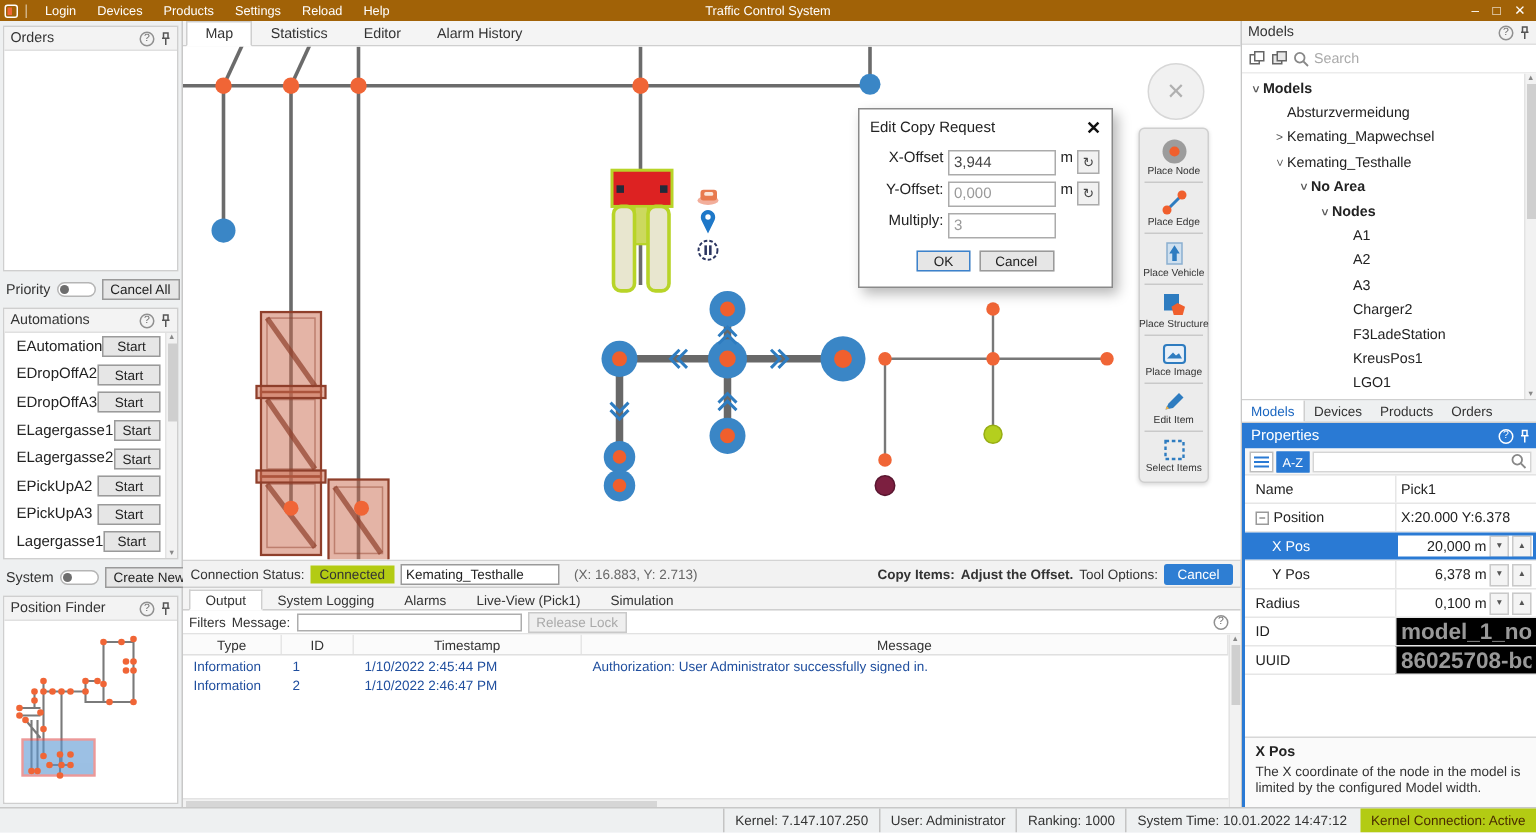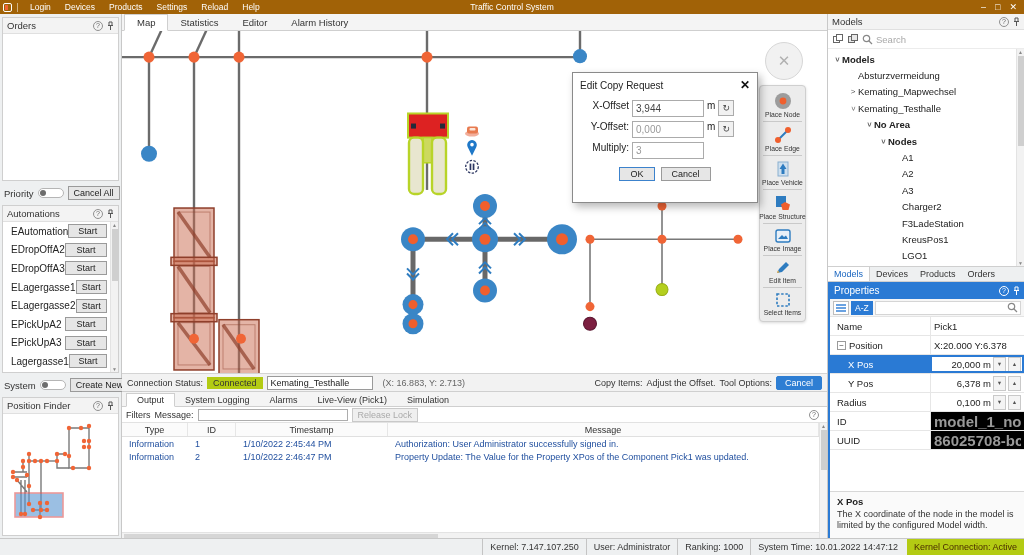--- a/index.html
+++ b/index.html
@@ -59,22 +59,22 @@
               background:#f1f1f1; border:1px solid #d7d7d7; color:#b0b0b0; font-size:15px;
               display:flex; align-items:center; justify-content:center; }
 
   .tools { position:absolute; right:21px; top:54px; width:47px; background:#ececec; border:1px solid #cfcfcf;
            border-radius:4px; padding:2px 0; box-shadow:0 1px 3px rgba(0,0,0,.15); }
   .tool { display:flex; flex-direction:column; align-items:center; gap:1px; padding:4px 0 3px 0; }
   .tool + .tool { border-top:1px solid #c9c9c9; margin:0 3px; }
   .tool .tlabel { font-size:6.8px; color:#333; white-space:nowrap; }
 
   
-  .dialog { position:absolute; left:450px; top:41px; width:186px; background:#fff; border:1px solid #8a8a8a;
-            box-shadow:3px 4px 8px rgba(0,0,0,.28); z-index:10; padding-bottom:21px; }
+  .dialog { position:absolute; left:450px; top:41px; width:170px; background:#fff; border:1px solid #8a8a8a;
+            box-shadow:3px 4px 8px rgba(0,0,0,.28); z-index:10; padding-bottom:10px; }
   .dlg-title { display:flex; align-items:center; padding:5px 7px 4px 7px; font-size:10px; color:#222; }
   .dlg-close { margin-left:auto; font-weight:bold; font-size:12px; color:#111; }
   .dlg-row { display:flex; align-items:flex-start; margin:4px 8px; gap:3px; }
   .dlg-label { width:48px; text-align:right; font-size:10px; color:#222; flex:none; }
   .dlg-row input { width:72px; height:17px; border:1px solid #ababab; font-size:10px; padding:0 3px;
                    color:#444; font-family:"Liberation Sans",sans-serif; }
   .dlg-unit { font-size:10px; color:#222; }
   .iconbtn { width:16px; height:16px; border:1px solid #ababab; background:#f1f1f1; font-size:9px; color:#444;
              display:flex; align-items:center; justify-content:center; }
   .dlg-btns { display:flex; justify-content:center; gap:6px; margin-top:8px; }
@@ -82,21 +82,21 @@
   .dlg-btns .btn.primary { border:1px solid #3c82cc; }
 
   
   .connbar { height:19px; flex:none; background:#f2f2f2; border-top:1px solid #d4d4d4; border-bottom:1px solid #cfcfcf;
              display:flex; align-items:center; gap:4px; padding:0 5px; font-size:9px; color:#333; }
   .badge-green { background:#b3cb13; color:#333; padding:1px 6px; }
   .conn-input { width:106px; height:14px; border:1px solid #9a9a9a; background:#fff; font-size:9px; padding:0 3px;
                 color:#222; font-family:"Liberation Sans",sans-serif; }
   .coords { color:#666; margin-left:6px; }
   .conn-right { margin-left:auto; display:flex; align-items:center; gap:4px; }
-  .b { font-weight:normal; }
+  .b { font-weight:bold; }
   .btn-blue { background:#2e7ed3; color:#fff; border:1px solid #2e7ed3; border-radius:2px; font-size:9px; padding:1px 8px; }
 
   
   .logpanel { height:146px; flex:none; display:flex; flex-direction:column; position:relative; background:#fff; }
   .log-tabs { height:15px; flex:none; background:#f4f4f4; border-bottom:1px solid #cfcfcf; display:flex;
               align-items:flex-end; font-size:9px; color:#333; padding-left:4px; }
   .ltab { padding:1px 10px; }
   .ltab.active { background:#fff; border:1px solid #cfcfcf; border-bottom:1px solid #fff; margin-bottom:-1px; }
   .log-filter { height:16px; flex:none; display:flex; align-items:center; gap:4px; padding:0 4px;
                 border-bottom:1px solid #e2e2e2; font-size:9px; color:#333; }
@@ -579,21 +579,20 @@
         <div class="lrow data">
           <div>Information</div>
             <div>1</div>
           <div>1/10/2022 2:45:44 PM</div>
             <div>Authorization: User Administrator successfully signed in.</div>
         </div>
         <div class="lrow data">
           <div>Information</div>
             <div>2</div>
           <div>1/10/2022 2:46:47 PM</div>
-            <div>Property Update: The Value for the Property XPos of the Component Pick1 was updated.</div>
         </div>
         <div class="vscroll">
           <span>▲</span>
           <span class="thumb" style="height:40px"></span>
         </div>
         <div class="hscroll">
             <span class="thumb"></span>
           </div>
       </div>
     </div>

